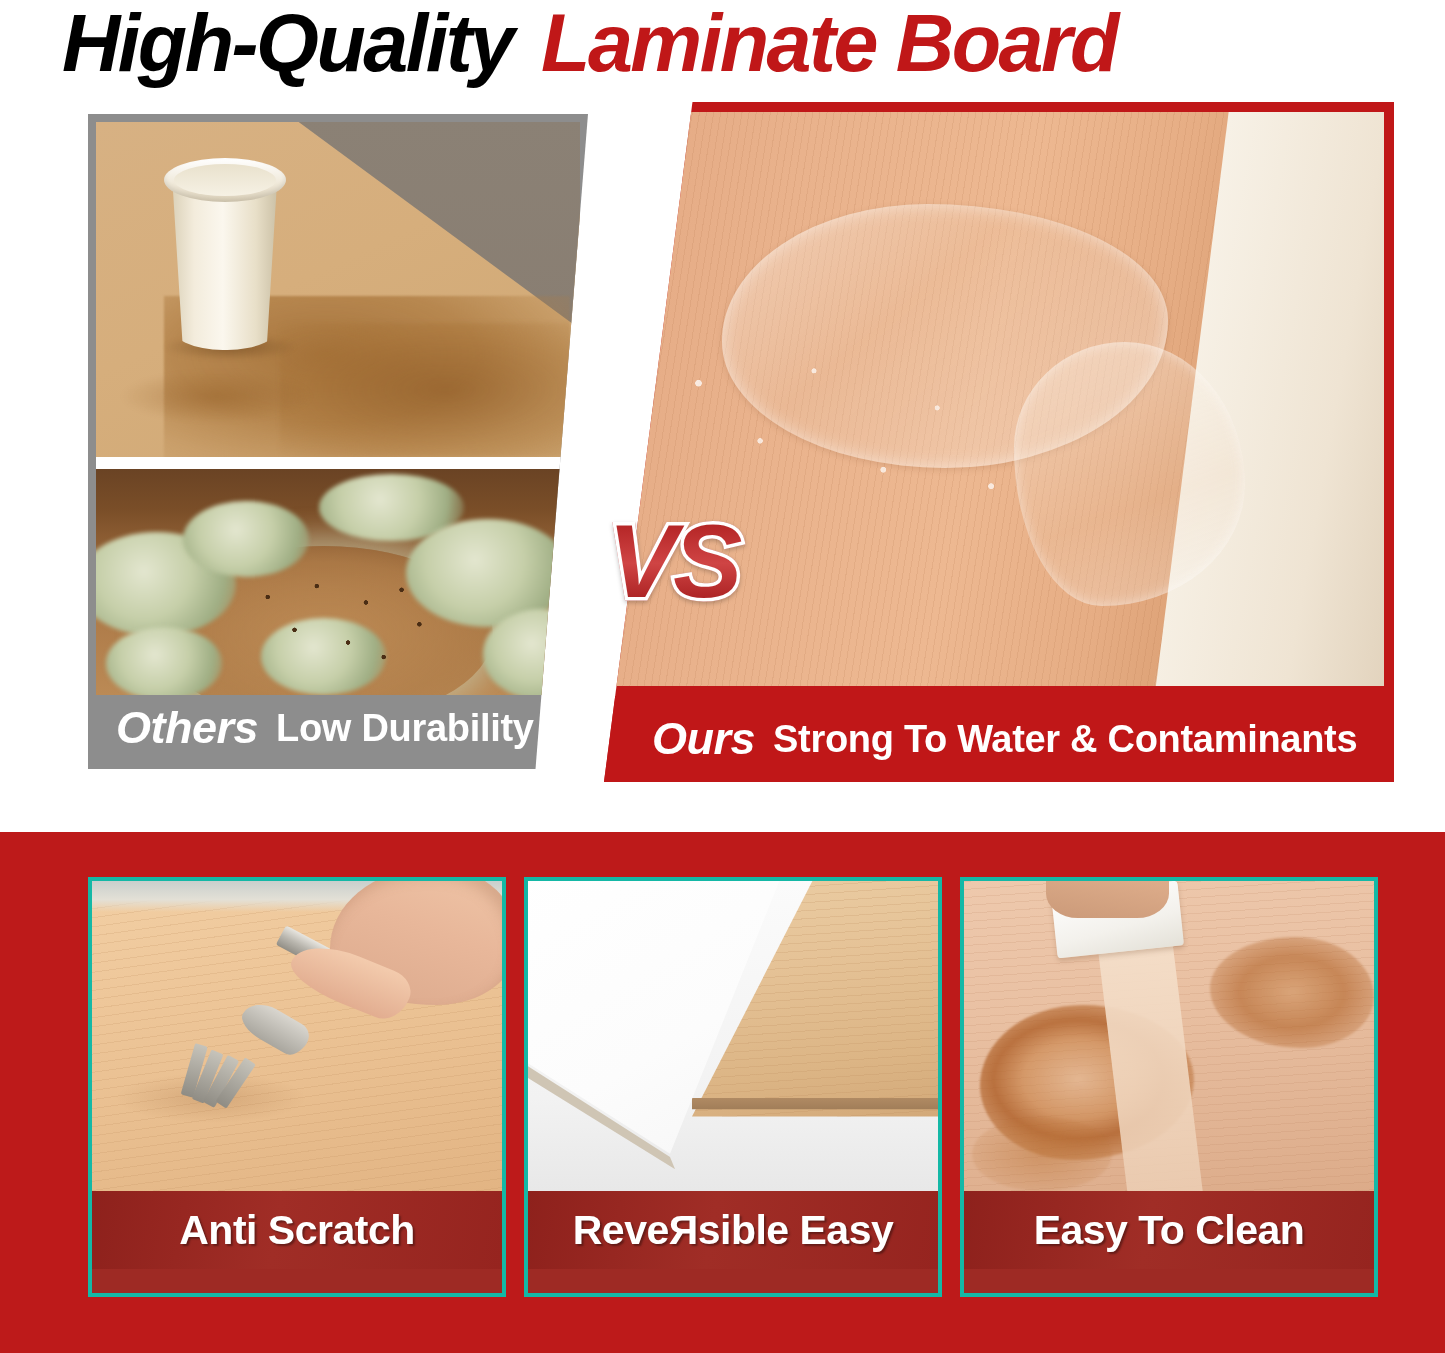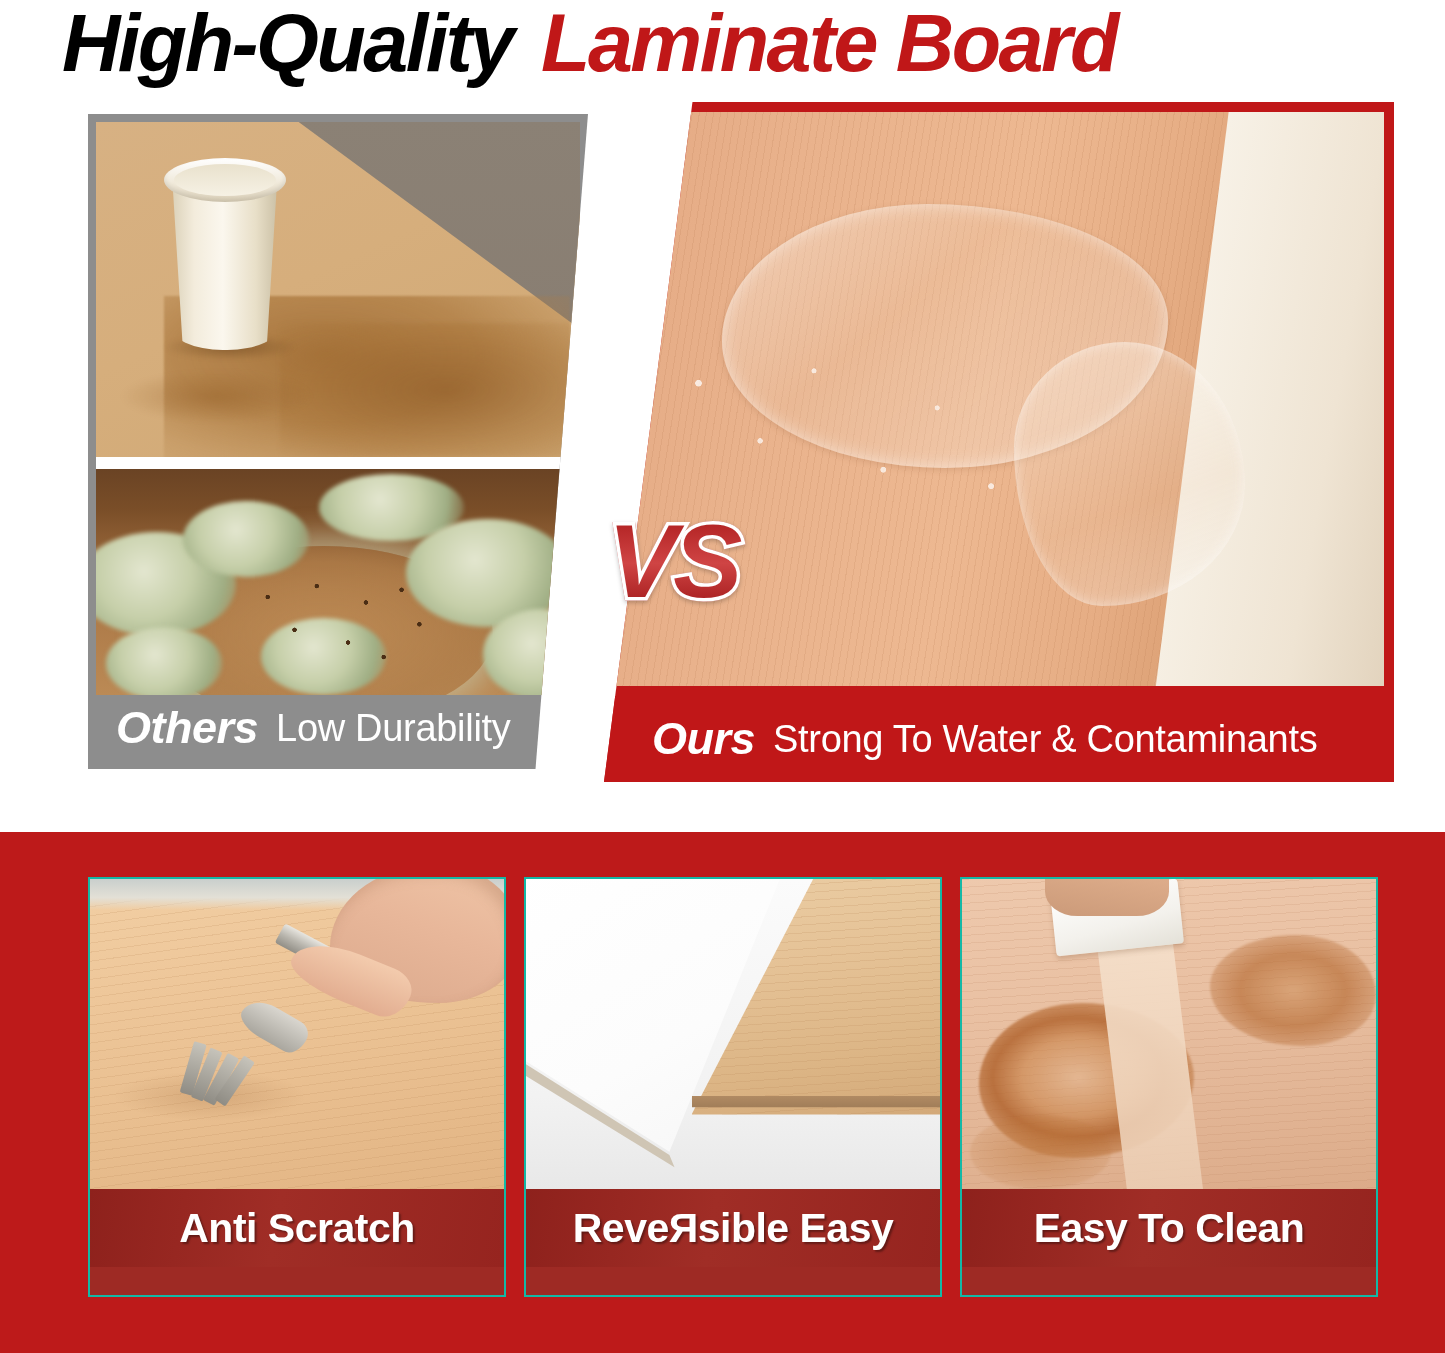--- a/index.html
+++ b/index.html
@@ -166,21 +166,21 @@
     width: 100%; height: 82px;
     display: flex; align-items: center;
     padding-left: 28px;
     white-space: nowrap;
   }
   .lbl-strong {
     color: #ffffff; font-weight: bold; font-style: italic;
     font-size: 45px; letter-spacing: -.5px;
   }
   .lbl-light {
-    color: #ffffff; font-weight: normal; font-size: 38px;
+    color: #ffffff; font-weight: bold; font-size: 38px;
     margin-left: 18px; letter-spacing: -.3px;
   }
 
   
   .ours-block {
     position: absolute;
     left: 604px; top: 8px;
     width: 790px; height: 680px;
     background: #c01718;
     padding: 10px;
@@ -285,21 +285,21 @@
   .feature-row {
     position: absolute; left: 88px; top: 45px;
     width: 1290px; height: 420px;
     display: flex; gap: 18px;
   }
   .feature {
     position: relative;
     flex: 1 1 0;
     display: flex; flex-direction: column;
     background: #9e2a24;
-    border: 2px solid #14b8a6;
+    border: 4px solid #14b8a6;
     overflow: hidden;
   }
   .f-photo { position: relative; width: 100%; height: 310px; overflow: hidden; }
   .f-label {
     height: 78px; display: flex; align-items: center; justify-content: center;
     background: linear-gradient(100deg,#8e211c 0%, #a02d26 45%, #96241f 100%);
     color: #ffffff; font-weight: bold; font-size: 41px;
     letter-spacing: -.5px; white-space: nowrap;
     text-shadow: 2px 2px 2px rgba(0,0,0,.35);
   }

